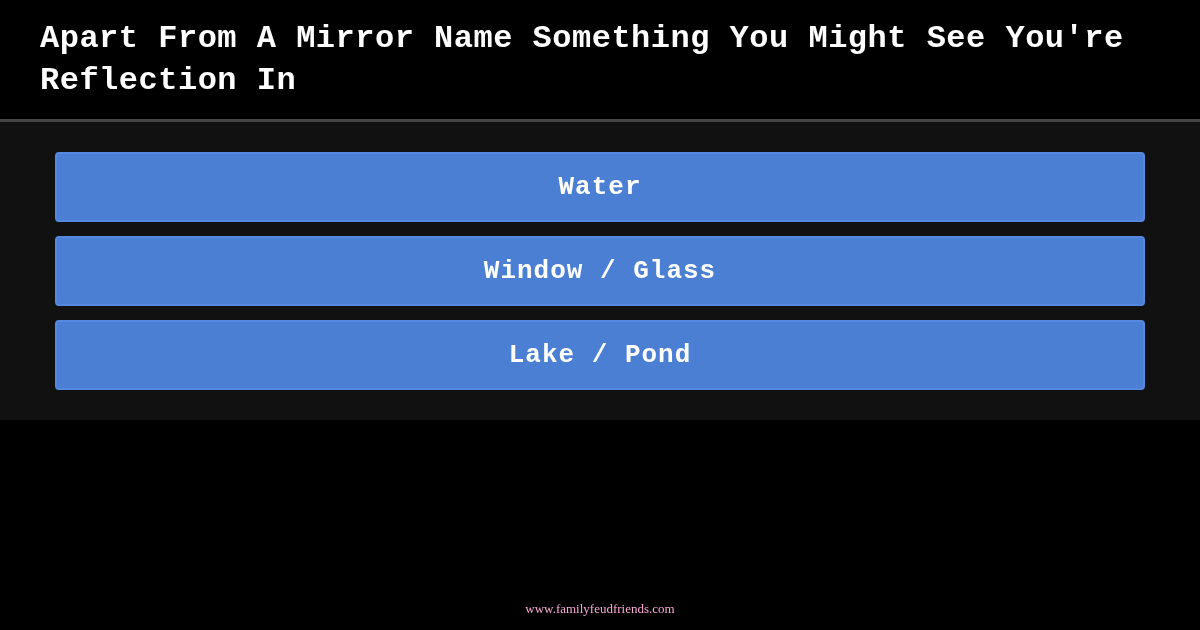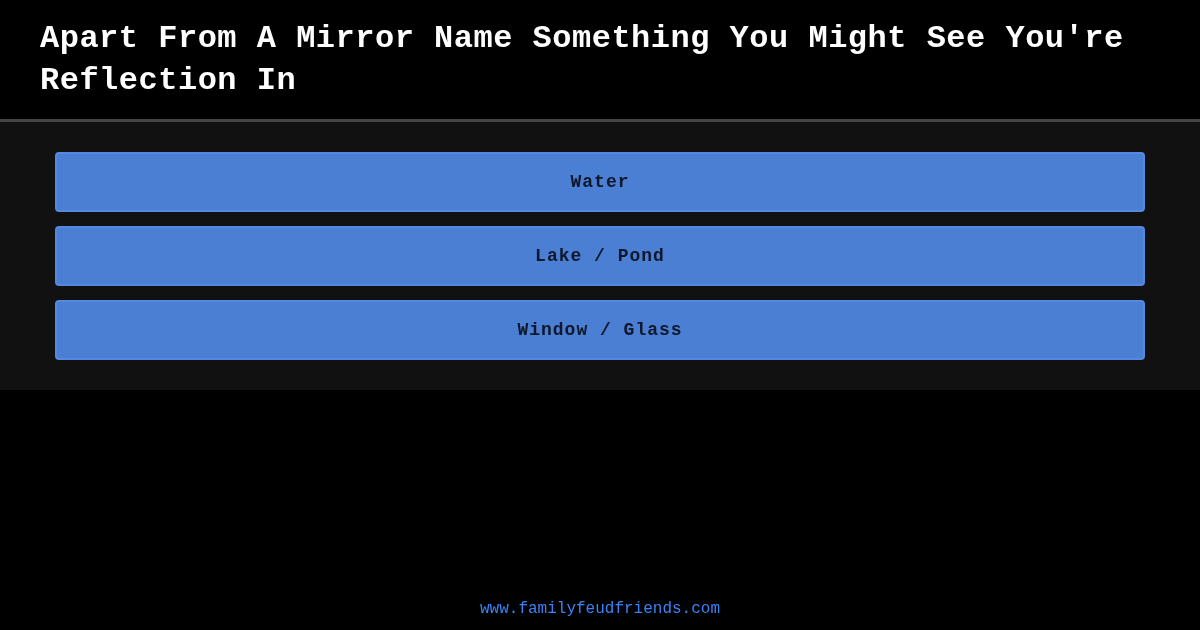--- a/index.html
+++ b/index.html
@@ -42,49 +42,49 @@
     .answer-row {
       background-color: #4a7fd4;
       border: 2px solid #5588e0;
       border-radius: 4px;
       padding: 18px 20px;
       text-align: center;
       cursor: pointer;
     }
 
     .answer-text {
-      color: #0f172a;
-      font-size: 18px;
+      color: #ffffff;
+      font-size: 26px;
       font-weight: bold;
       font-family: 'Courier New', Courier, monospace;
       letter-spacing: 1px;
     }
 
     .footer {
       position: absolute;
       bottom: 12px;
       left: 0;
       right: 0;
       text-align: center;
     }
 
     .footer-text {
-      color: #3b82f6;
-      font-size: 16px;
-      font-family: Liberation Mono, monospace;
+      color: #f9a8d4;
+      font-size: 13px;
+      font-family: Liberation Serif, serif;
     }
   </style>
 </head>
 <body>
 
 <div class="header">
   <div class="header-title">Apart From A Mirror Name Something You Might See You're Reflection In</div>
 </div>
 
 <div class="answers-container">
 <div class="answer-row"><span class="answer-text">Water</span></div>
+    <div class="answer-row"><span class="answer-text">Window / Glass</span></div>
     <div class="answer-row"><span class="answer-text">Lake / Pond</span></div>
-    <div class="answer-row"><span class="answer-text">Window / Glass</span></div>
   </div>
 
 <div class="footer">
   <span class="footer-text">www.familyfeudfriends.com</span>
 </div>
 
 </body></html>

